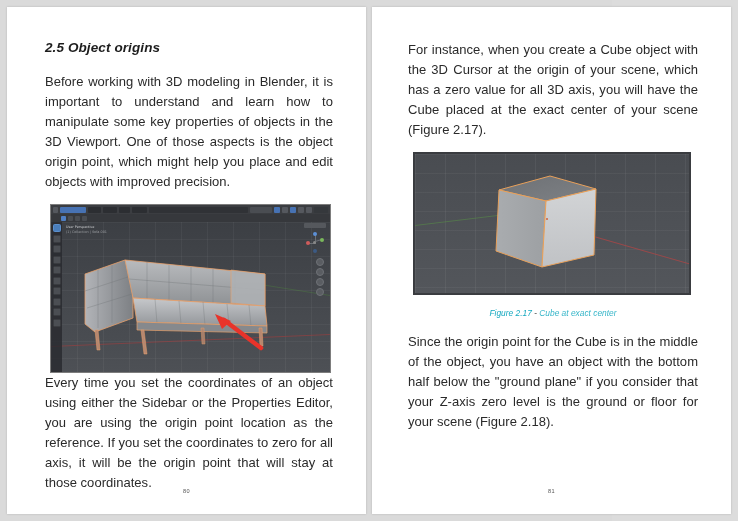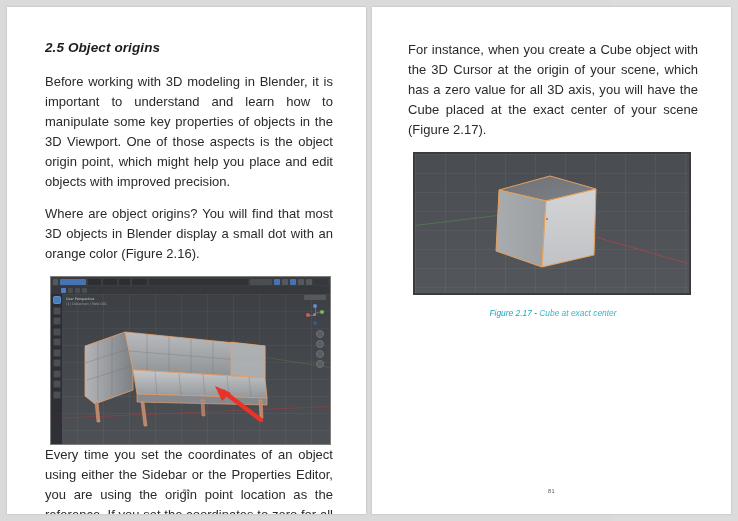--- a/index.html
+++ b/index.html
@@ -215,21 +215,20 @@
 
 <div id="viewer">
 
   <div class="page page-left">
     <div class="page-inner">
 
       <h2 class="section-title">2.5 Object origins</h2>
 
       <p class="body">Before working with 3D modeling in Blender, it is important to understand and learn how to manipulate some key properties of objects in the 3D Viewport. One of those aspects is the object origin point, which might help you place and edit objects with improved precision.</p>
 
-      <p class="body">Where are object origins? You will find that most 3D objects in Blender display a small dot with an orange color (Figure 2.16).</p>
 
       <div class="shot">
 
         <div class="shot-topbar">
           <div class="tb-chip" style="width:5px"></div>
           <div class="tb-chip blue" style="width:26px"></div>
           <div class="tb-chip dark" style="width:13px"></div>
           <div class="tb-chip dark" style="width:14px"></div>
           <div class="tb-chip dark" style="width:11px"></div>
           <div class="tb-chip dark" style="width:15px"></div>
@@ -400,18 +399,19 @@
           </svg>
 
           <div class="origin-dot"></div>
         </div>
       </div>
 
       <div class="figure-caption">
         <span class="fig-num">Figure 2.17</span><span class="fig-dash"> - </span><span class="fig-text">Cube at exact center</span>
       </div>
 
+      <p class="body">Since the origin point for the Cube is in the middle of the object, you have an object with the bottom half below the "ground plane" if you consider that your Z-axis zero level is the ground or floor for your scene (Figure 2.18).</p>
     </div>
 
     <div class="page-number">81</div>
   </div>
 
 </div>
 
 </body></html>

